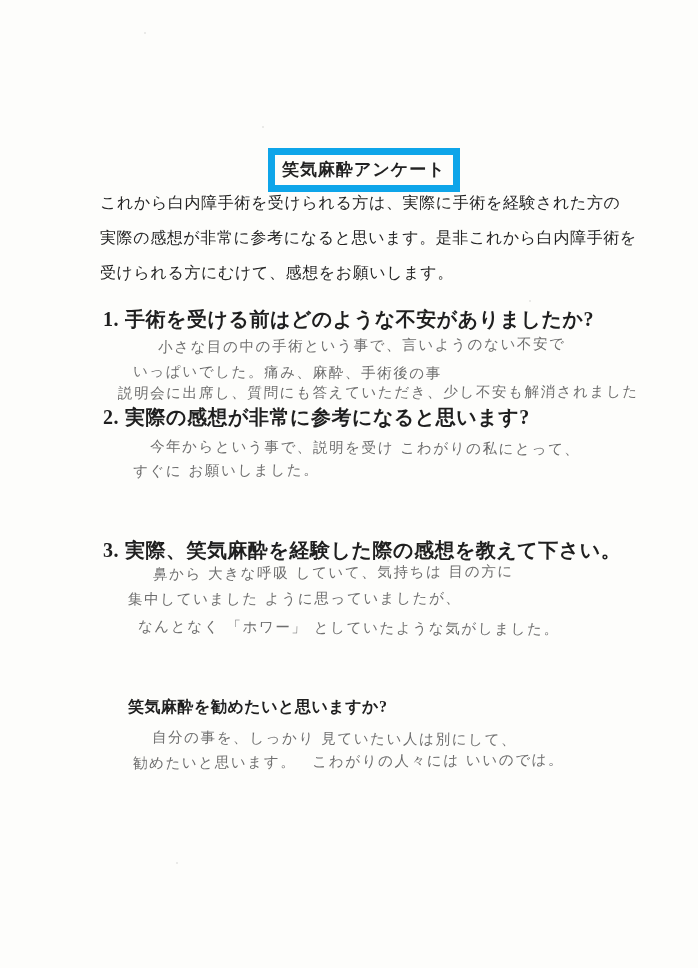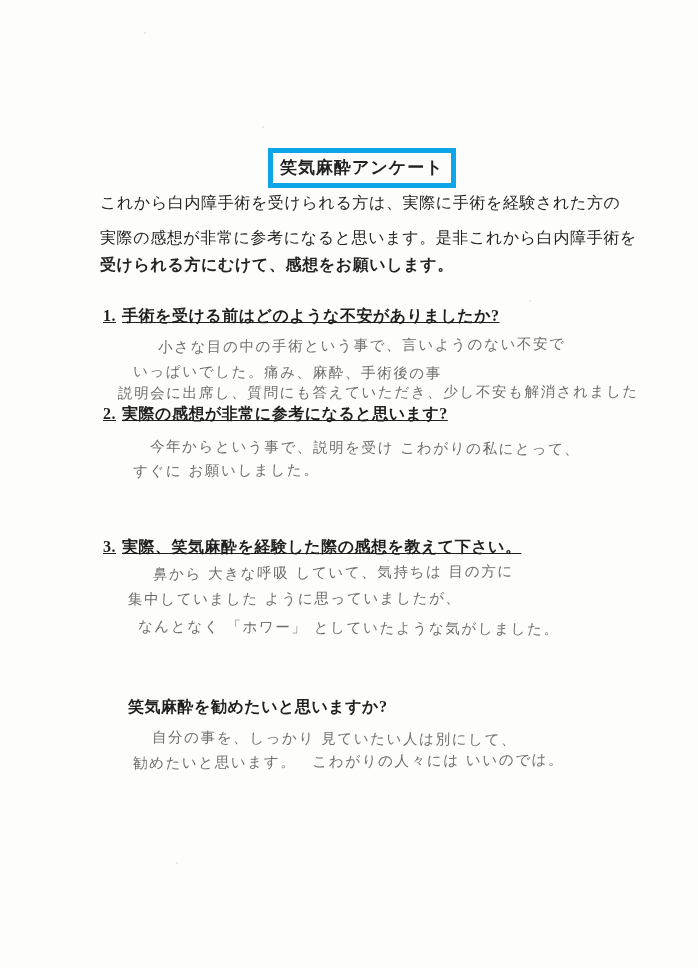--- a/index.html
+++ b/index.html
@@ -14,47 +14,46 @@
     background: #fdfdfb;
     overflow: hidden;
     font-family: "Liberation Serif", serif;
     color: #1c1c1c;
   }
   
   .title-box {
     position: absolute;
     left: 268px;
     top: 148px;
-    border: 5px solid #0ea5e9;
+    border: 7px solid #0ea5e9;
     padding: 3px 7px 4px 7px;
     font-size: 17px;
     font-weight: 600;
     letter-spacing: 1px;
     color: #222;
     background: transparent;
   }
   .intro-line {
     position: absolute;
     left: 100px;
     width: 540px;
     font-size: 16px;
     font-weight: 500;
     letter-spacing: 0.6px;
     color: #242424;
     white-space: nowrap;
   }
   .question {
     position: absolute;
     left: 103px;
-    font-size: 16px;
+    font-size: 20px;
     font-weight: 700;
     letter-spacing: 0.5px;
     color: #1f1f1f;
     white-space: nowrap;
-    text-decoration: underline;
   }
   .question .q-num {
     margin-right: 6px;
   }
   .question-cont {
     position: absolute;
     left: 128px;
     font-size: 16px;
     font-weight: 700;
     letter-spacing: 0.5px;
@@ -85,21 +84,21 @@
 </style>
 </head>
 <body>
 
 <div class="page">
 
   <div class="title-box">笑気麻酔アンケート</div>
 
   <div class="intro-line" style="top:193px;">これから白内障手術を受けられる方は、実際に手術を経験された方の</div>
   <div class="intro-line" style="top:228px;">実際の感想が非常に参考になると思います。是非これから白内障手術を</div>
-  <div class="intro-line" style="top:255px;font-weight:bold;">受けられる方にむけて、感想をお願いします。</div>
+  <div class="intro-line" style="top:263px;">受けられる方にむけて、感想をお願いします。</div>
 
   <div class="question" style="top:306px;">
     <span class="q-num">1.</span><span>手術を受ける前はどのような不安がありましたか?</span>
   </div>
   <div class="hw r-a" style="top:338px; left:158px;">小さな目の中の手術という事で、言いようのない不安で</div>
   <div class="hw r-b" style="top:362px; left:133px;">いっぱいでした。痛み、麻酔、手術後の事</div>
   <div class="hw r-c" style="top:384px; left:118px;">説明会に出席し、質問にも答えていただき、少し不安も解消されました</div>
 
   <div class="question" style="top:404px;">
     <span class="q-num">2.</span><span>実際の感想が非常に参考になると思います?</span>

